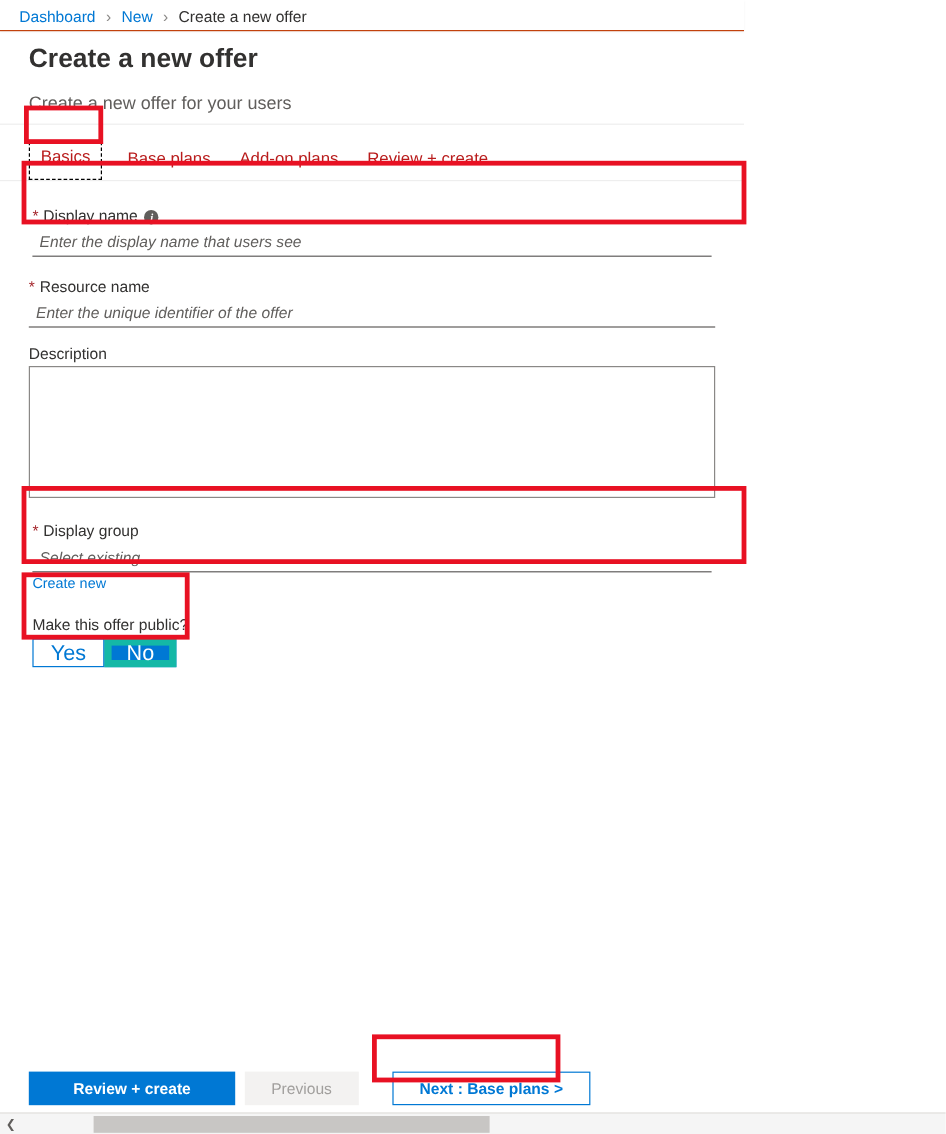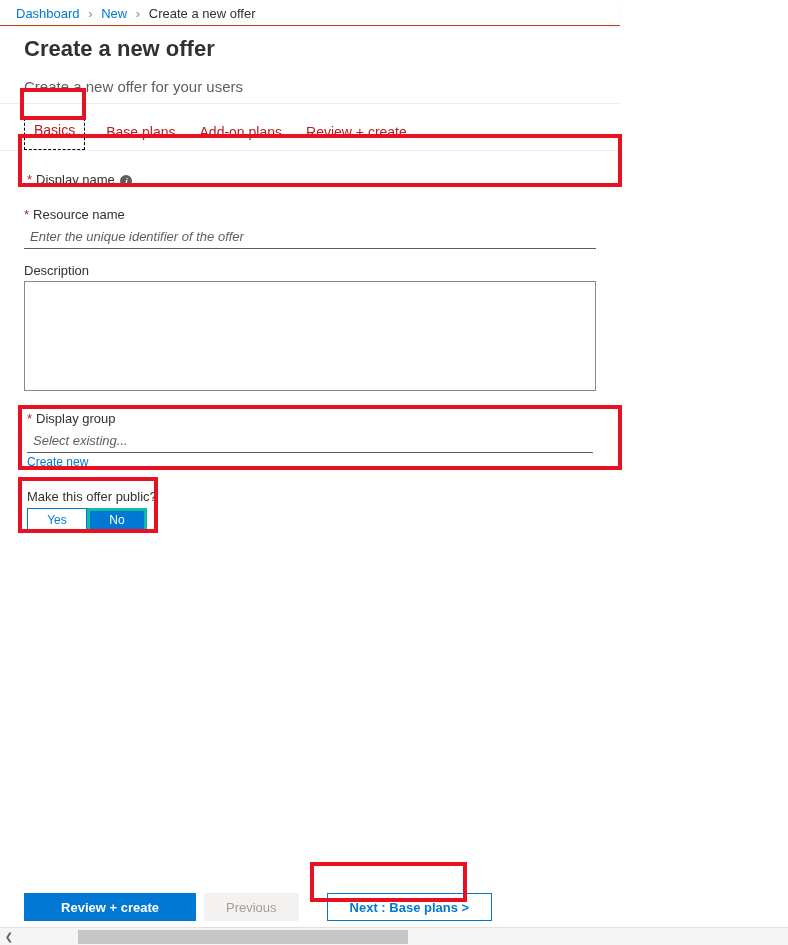--- a/index.html
+++ b/index.html
@@ -96,26 +96,26 @@
       font-weight: bold;
       align-items: center; justify-content: center;
       vertical-align: middle;
       margin-left: 2px;
       font-family: Georgia, serif;
     }
     
     .toggle-group { display: flex; margin-top: 4px; }
     .toggle-btn {
       width: 60px; height: 24px;
-      font-size: 12px;
+      font-size: 18px;
       display: flex; align-items: center; justify-content: center;
       cursor: pointer;
     }
     .toggle-yes { background: #fff; color: #0078d4; border: 1px solid #0078d4; }
-    .toggle-no { background: #0078d4; color: #fff; border: 3px solid #14b8a6; }
+    .toggle-no { background: #0078d4; color: #fff; border: 6px solid #14b8a6; }
     
     .footer {
       position: absolute;
       bottom: 24px; left: 0;
       width: 620px;
       padding: 0 24px;
       display: flex;
       gap: 8px;
     }
     .btn {
@@ -168,20 +168,21 @@
     <div class="tab">Review + create</div>
   </div>
 
   <div class="form">
 
     <div class="field-inner">
       <label class="label">
         <span class="req">*</span><span>Display name</span>
         <span class="info-icon">i</span>
       </label>
+      <input class="input" placeholder="Enter the display name that users see" style="">
     </div>
 
     <div class="field">
       <label class="label">
         <span class="req">*</span><span>Resource name</span>
       </label>
       <input class="input" placeholder="Enter the unique identifier of the offer" style="">
     </div>
 
     <div class="field">

